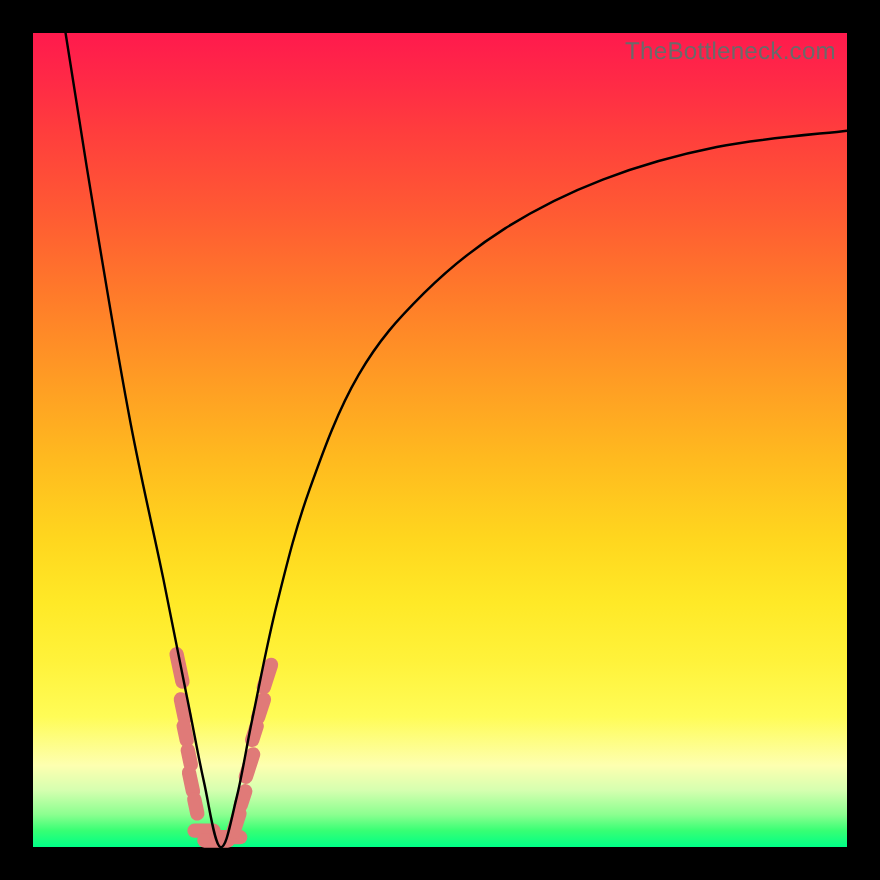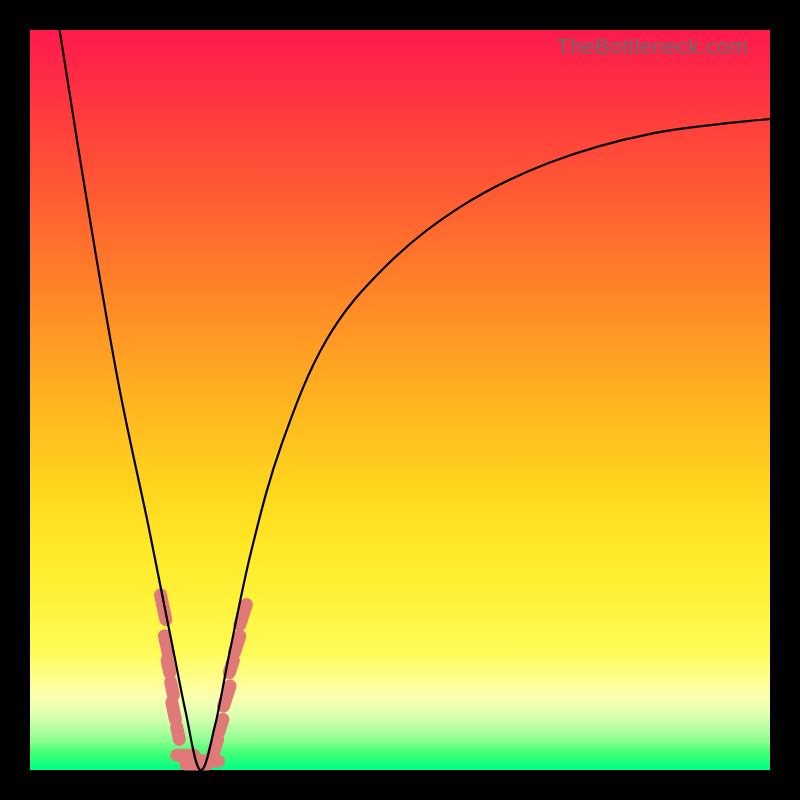--- a/index.html
+++ b/index.html
@@ -39,21 +39,21 @@
       #fdffb0 90%,
       #d6ffb0 93%,
       #8cff90 96%,
       #37ff74 98%,
       #00ff87 100%
     );
   }
   .watermark {
     position: absolute;
     top: 4px;
-    right: 22px;
+    right: 10px;
     color: #6a6a6a;
     font-size: 22px;
     font-weight: 500;
     letter-spacing: 0.2px;
     user-select: none;
   }
   svg.curves {
     position: absolute;
     left: 0;
     top: 0;

